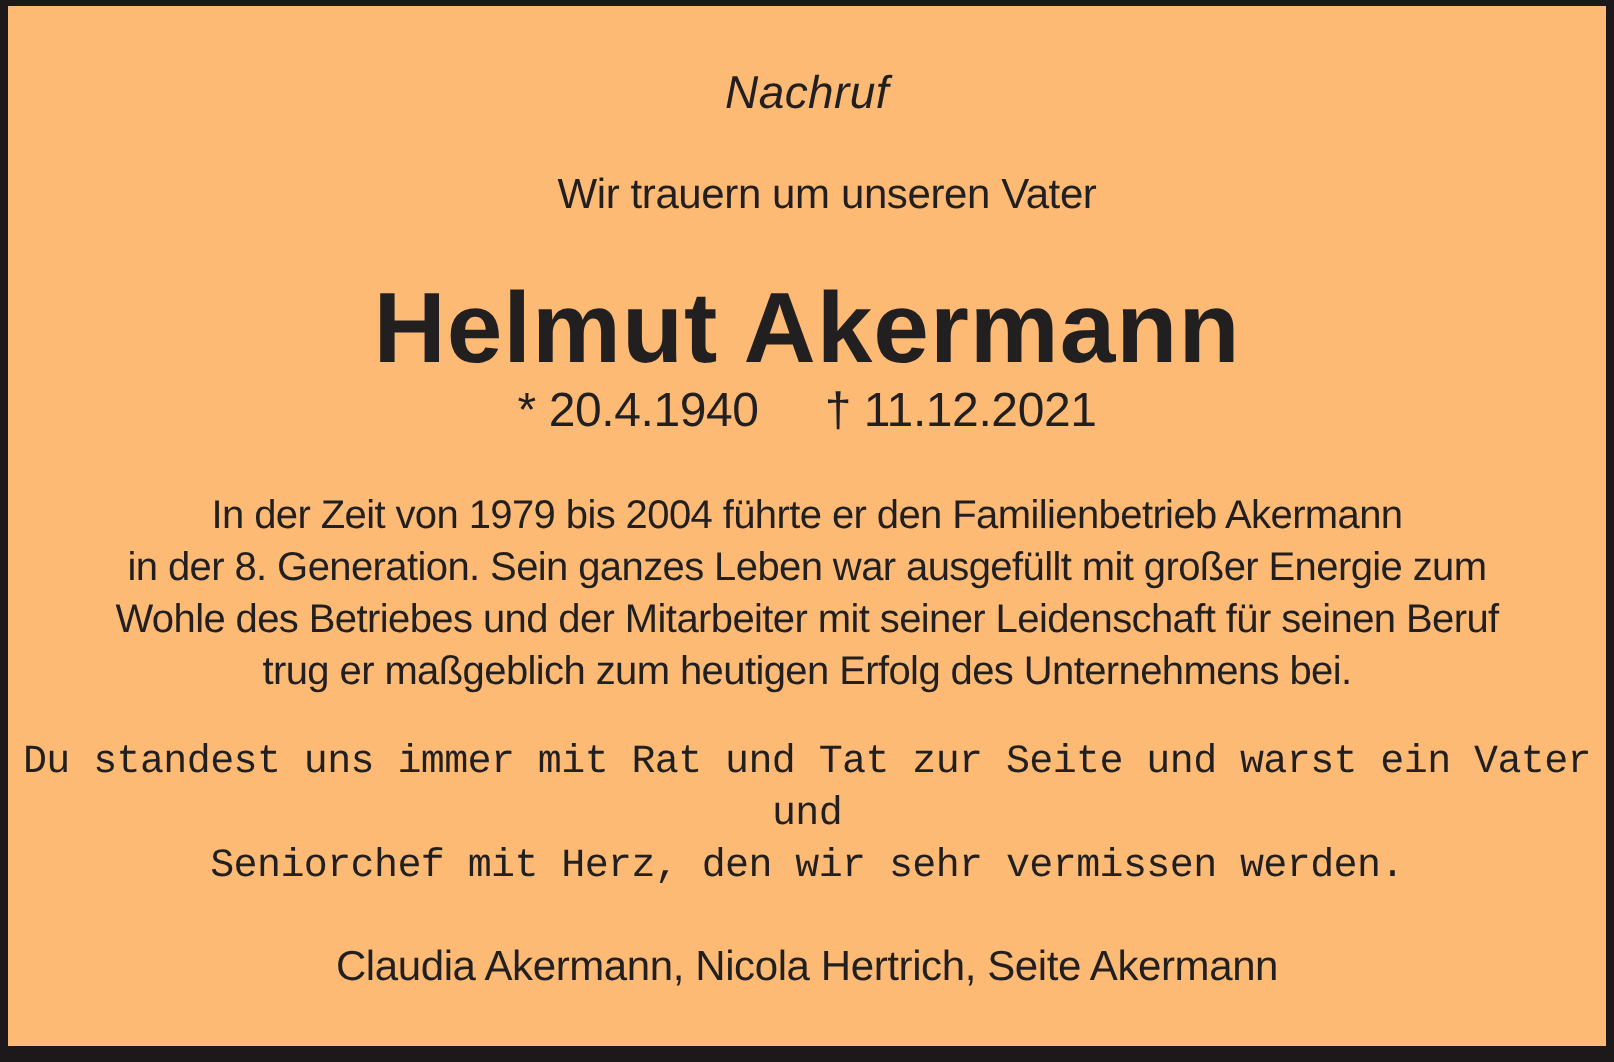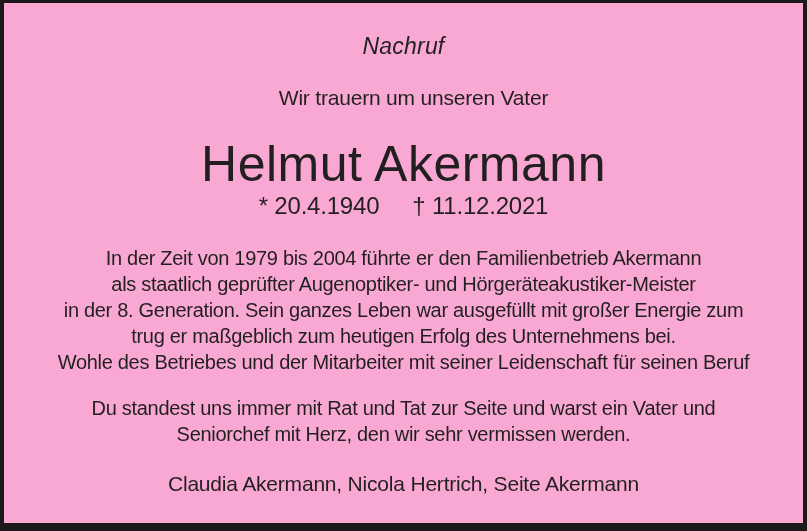--- a/index.html
+++ b/index.html
@@ -5,21 +5,21 @@
   html, body {
     margin: 0;
     padding: 0;
     background: #ffffff;
   }
   .page {
     position: relative;
     width: 807px;
     height: 531px;
     box-sizing: border-box;
-    background: #f9a8d4;
+    background: #fdba74;
     border-top: 3px solid #1d191a;
     border-left: 4px solid #1d191a;
     border-right: 4px solid #1d191a;
     border-bottom: 8px solid #1d191a;
     overflow: hidden;
     font-family: "Liberation Sans", sans-serif;
     color: #221f20;
     text-align: center;
   }
   .notice-label {
@@ -33,40 +33,40 @@
     margin-top: 29px;
     font-size: 21px;
     line-height: 22px;
     letter-spacing: -0.2px;
     padding-left: 20px;
   }
   .deceased-name {
     margin: 29px 0 0 0;
     font-size: 50px;
     line-height: 52px;
-    font-weight: 400;
+    font-weight: 700;
     letter-spacing: 0.5px;
   }
   .life-dates {
     margin-top: 3px;
     font-size: 24px;
     line-height: 25px;
     display: flex;
     justify-content: center;
     gap: 33px;
     letter-spacing: -0.2px;
   }
   .para {
     font-size: 20px;
     line-height: 26px;
     letter-spacing: -0.3px;
   }
   .para-line { display: block; }
   .tribute-paragraph { margin-top: 27px; }
-  .farewell-paragraph { margin-top: 20px; }
+  .farewell-paragraph { margin-top: 20px; font-family: Liberation Mono, monospace; }
   .mourners-line {
     margin-top: 26px;
     font-size: 21px;
     line-height: 22px;
     letter-spacing: -0.2px;
   }
 </style>
 </head>
 <body>
 
@@ -78,24 +78,23 @@
 
   <h1 class="deceased-name">Helmut Akermann</h1>
 
   <div class="life-dates">
     <span>* 20.4.1940</span>
     <span>† 11.12.2021</span>
   </div>
 
   <div class="para tribute-paragraph">
     <span class="para-line">In der Zeit von 1979 bis 2004 führte er den Familienbetrieb Akermann</span>
-    <span class="para-line">als staatlich geprüfter Augenoptiker- und Hörgeräteakustiker-Meister</span>
     <span class="para-line">in der 8. Generation. Sein ganzes Leben war ausgefüllt mit großer Energie zum</span>
+    <span class="para-line">Wohle des Betriebes und der Mitarbeiter mit seiner Leidenschaft für seinen Beruf</span>
     <span class="para-line">trug er maßgeblich zum heutigen Erfolg des Unternehmens bei.</span>
-    <span class="para-line">Wohle des Betriebes und der Mitarbeiter mit seiner Leidenschaft für seinen Beruf</span>
   </div>
 
   <div class="para farewell-paragraph">
     <span class="para-line">Du standest uns immer mit Rat und Tat zur Seite und warst ein Vater und</span>
     <span class="para-line">Seniorchef mit Herz, den wir sehr vermissen werden.</span>
   </div>
 
   <div class="mourners-line">Claudia Akermann, Nicola Hertrich, Seite Akermann</div>
 
 </div>

